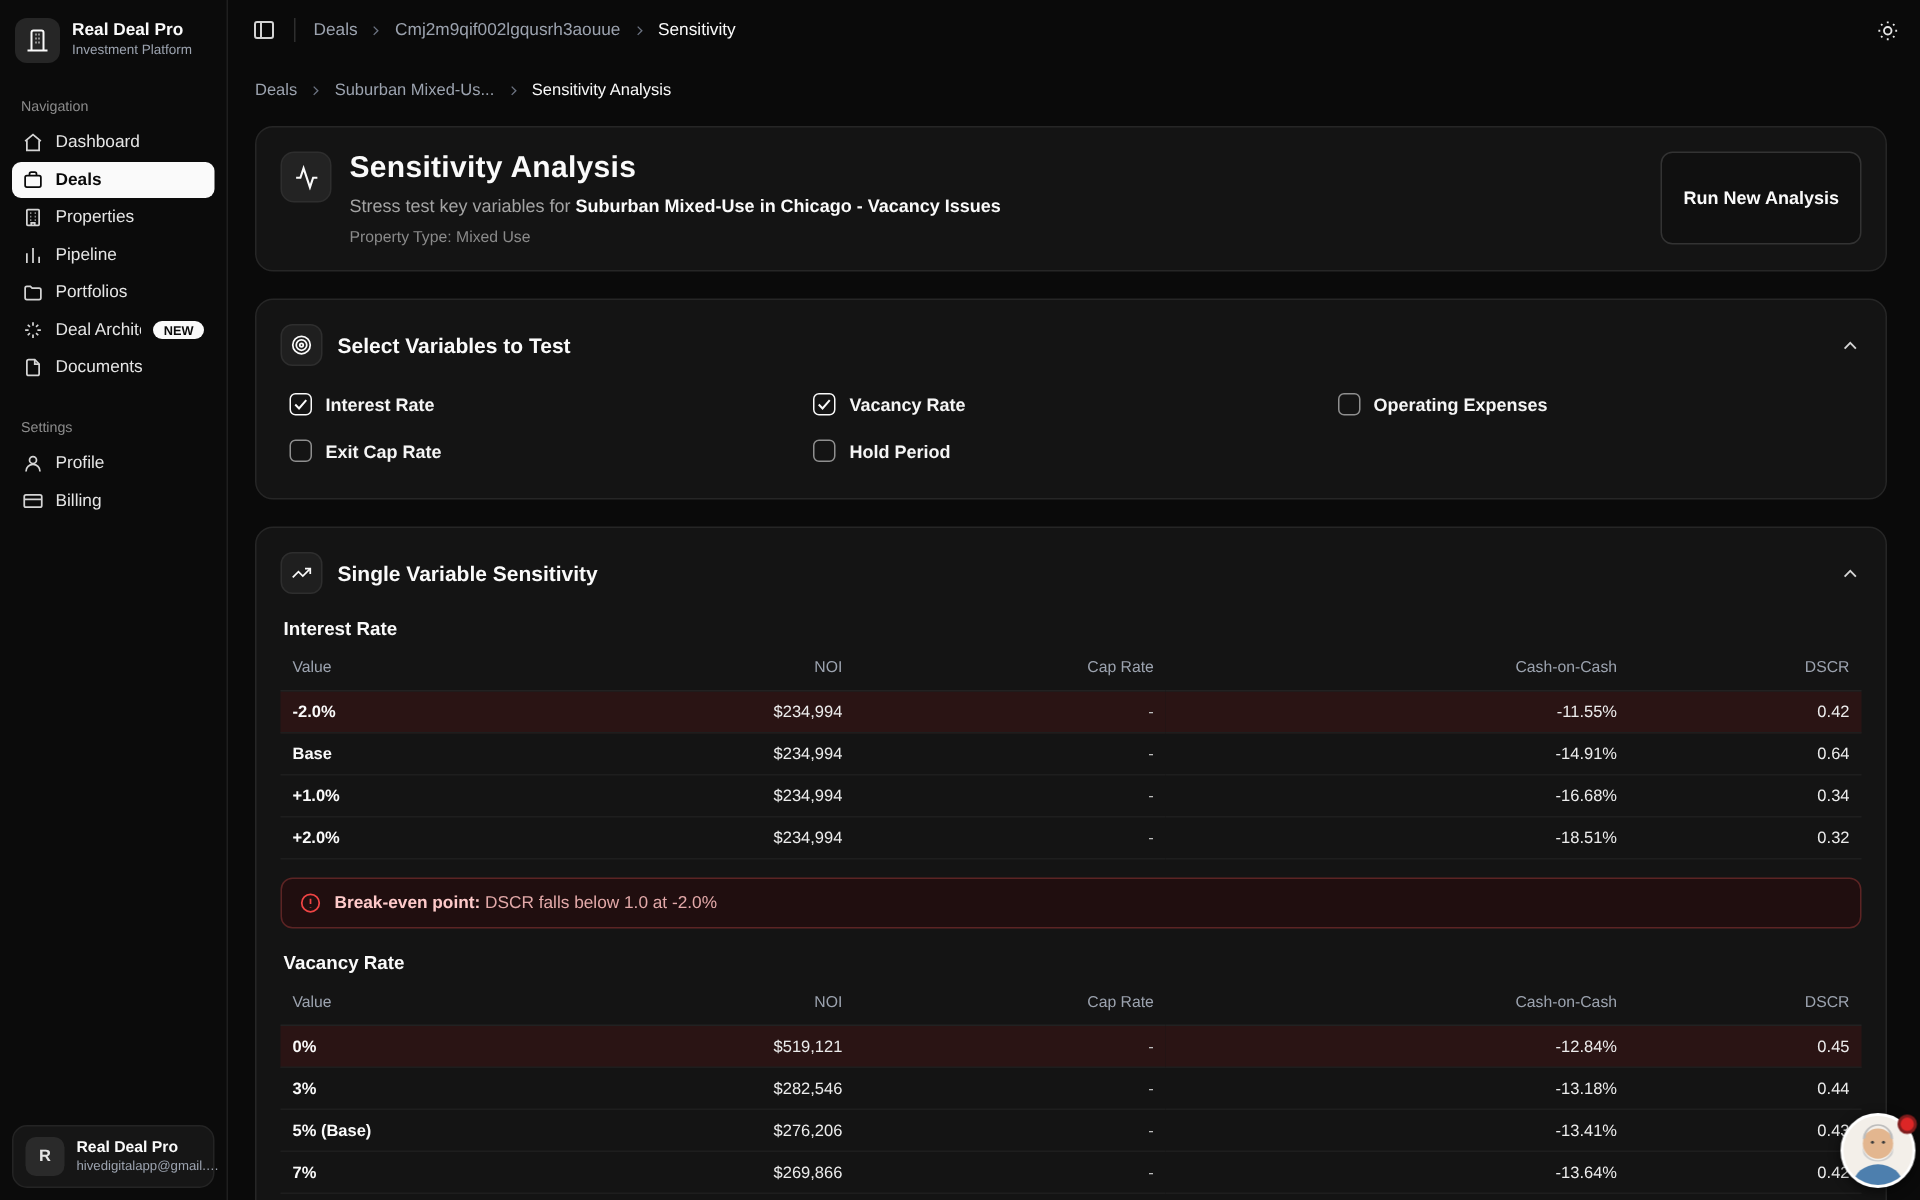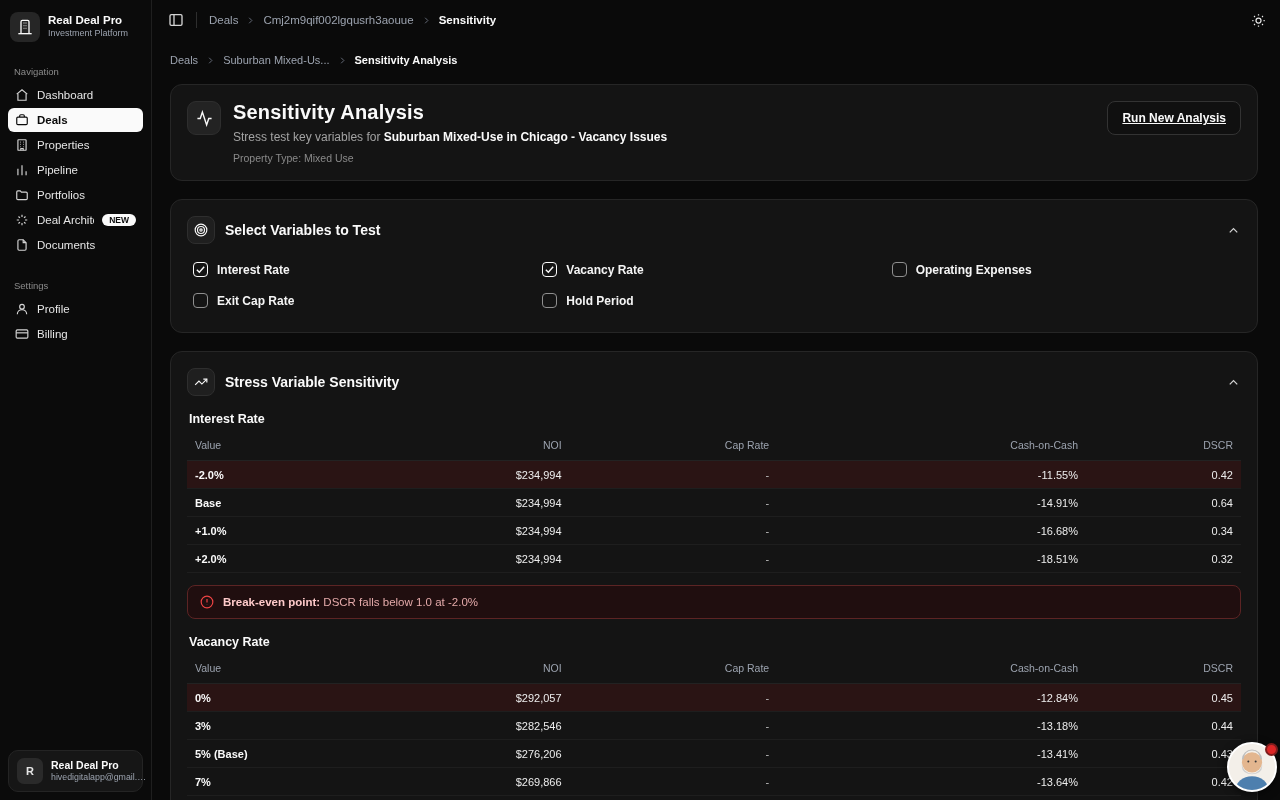--- a/index.html
+++ b/index.html
@@ -43,21 +43,21 @@
   .user-name { font-size:10.5px; font-weight:700; line-height:1.25; white-space:nowrap; }
   .user-email { font-size:8.8px; color:#9ca3af; line-height:1.3; white-space:nowrap; overflow:hidden; max-width:96px; text-overflow:ellipsis; }
 
   
   .main { flex:1 1 auto; display:flex; flex-direction:column; height:100%; overflow:hidden; }
   .topbar { height:40px; min-height:40px; display:flex; align-items:center; padding:0 14px 0 16px; }
   .tb-icon { width:16px; height:16px; color:#d4d4d4; cursor:pointer; }
   .tb-divider { width:1px; height:16px; background:#2e2e2e; margin:0 12px; }
   .crumbs { display:flex; align-items:center; gap:7px; font-size:11.5px; color:#9ca3af; }
   .crumbs .crumb { cursor:pointer; }
-  .crumbs .crumb.current { color:#fafafa; font-weight:700; cursor:default;text-align:center; }
+  .crumbs .crumb.current { color:#fafafa; font-weight:400; cursor:default;text-align:center; }
   .crumb-sep { width:11px; height:11px; color:#6b7280; }
   .tb-right { margin-left:auto; display:flex; align-items:center; }
   .sun { width:15px; height:15px; color:#e5e5e5; cursor:pointer; }
 
   .content { flex:1 1 auto; padding:6px 22px 0 18px; overflow:hidden; }
   .page-crumbs { margin:8px 0 18px 0; }
   .page-crumbs .crumbs { font-size:11px; }
 
   .card {
     background:#141414; border:1px solid #262626; border-radius:12px;
@@ -69,21 +69,21 @@
   .head-left { display:flex; gap:12px; }
   .head-icon { width:34px; height:34px; border-radius:9px; background:#232323; border:1px solid #2e2e2e;
     display:flex; align-items:center; justify-content:center; color:#fafafa; }
   .head-icon svg { width:17px; height:17px; }
   .page-title { font-size:20px; font-weight:700; letter-spacing:.2px; }
   .page-sub { font-size:12px; color:#a3a3a3; margin-top:6px; }
   .page-sub b { color:#fafafa; font-weight:700; }
   .prop-type { font-size:10.5px; color:#8a8a8a; margin-top:8px; }
   .btn {
     background:#101010; border:1px solid #333333; color:#fafafa; font-size:12px; font-weight:600;
-    border-radius:8px; padding:9px 14px; cursor:pointer; font-family:inherit;text-decoration:underline;
+    border-radius:8px; padding:23px 14px; cursor:pointer; font-family:inherit;
   }
 
   
   .sec-head { display:flex; align-items:center; gap:10px; }
   .sec-icon { width:28px; height:28px; border-radius:8px; background:#1f1f1f; border:1px solid #2e2e2e;
     display:flex; align-items:center; justify-content:center; color:#fafafa; }
   .sec-icon svg { width:14px; height:14px; }
   .sec-title { font-size:14px; font-weight:700; }
   .sec-chevron { margin-left:auto; width:15px; height:15px; color:#d4d4d4; cursor:pointer; }
 
@@ -367,21 +367,21 @@
     </section>
 
     <section class="card">
       <div class="sec-head">
         <div class="sec-icon">
           <svg viewBox="0 0 24 24" fill="none" stroke="currentColor" stroke-width="2">
               <path d="M22 7l-8.5 8.5-5-5L2 17"></path>
               <path d="M16 7h6v6"></path>
             </svg>
         </div>
-        <div class="sec-title">Stress Variable Sensitivity</div>
+        <div class="sec-title">Single Variable Sensitivity</div>
         <span class="sec-chevron">
           <svg viewBox="0 0 24 24" fill="none" stroke="currentColor" stroke-width="2">
               <path d="M18 15l-6-6-6 6"></path>
             </svg>
         </span>
       </div>
       <div>
           <div class="tbl-heading">Interest Rate</div>
           <table class="sens">
             <colgroup>
@@ -454,21 +454,21 @@
                 <th>Value</th>
                 <th>NOI</th>
                 <th>Cap Rate</th>
                 <th>Cash-on-Cash</th>
                 <th>DSCR</th>
               </tr>
             </thead>
             <tbody>
               <tr class="hl">
                 <td>0%</td>
-                <td>$292,057</td>
+                <td>$519,121</td>
                 <td class="dash">-</td>
                 <td>-12.84%</td>
                 <td>0.45</td>
               </tr>
               <tr>
                 <td>3%</td>
                 <td>$282,546</td>
                 <td class="dash">-</td>
                 <td>-13.18%</td>
                 <td>0.44</td>

